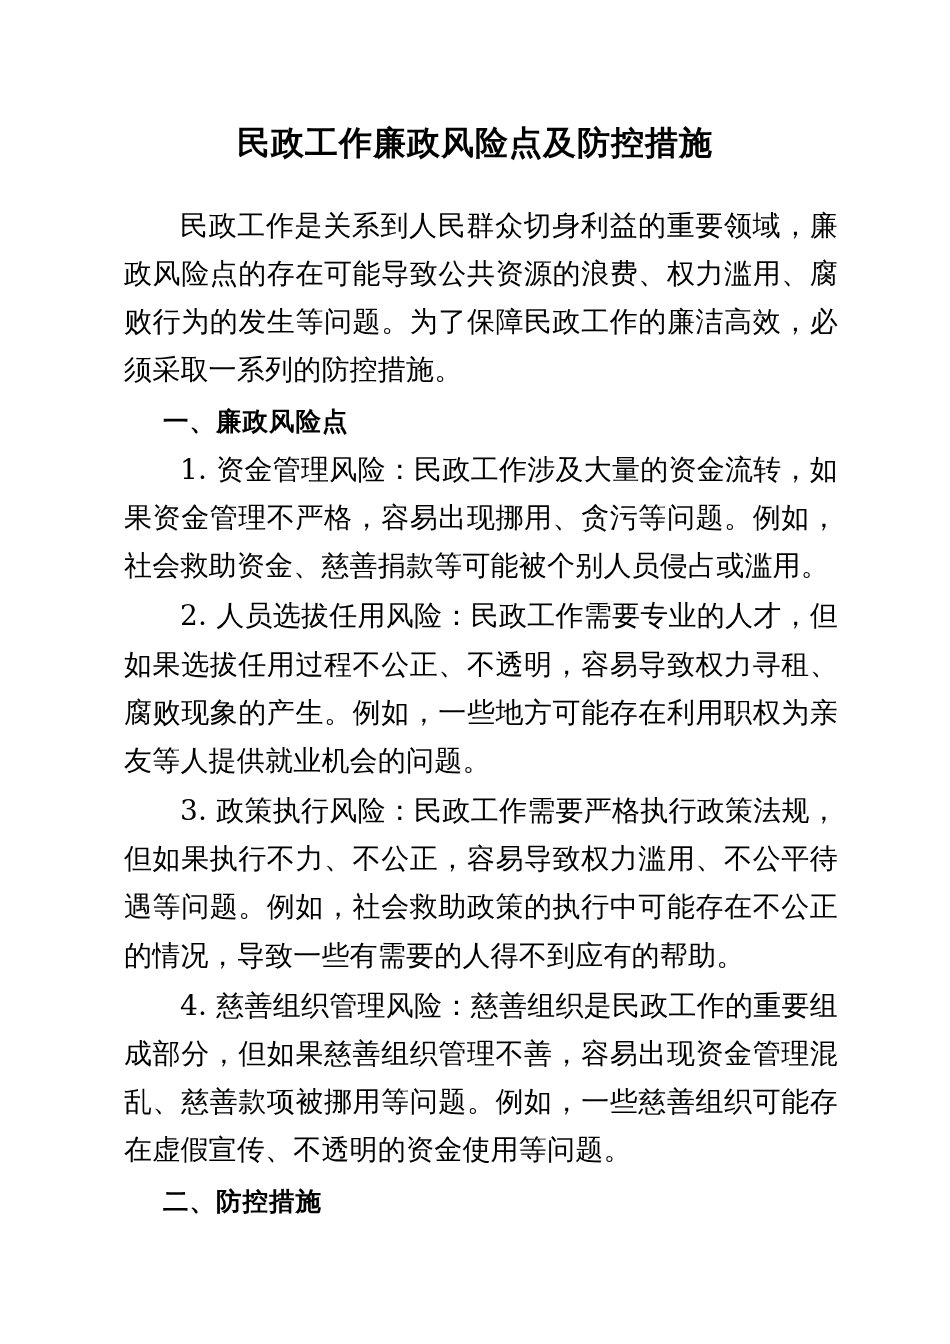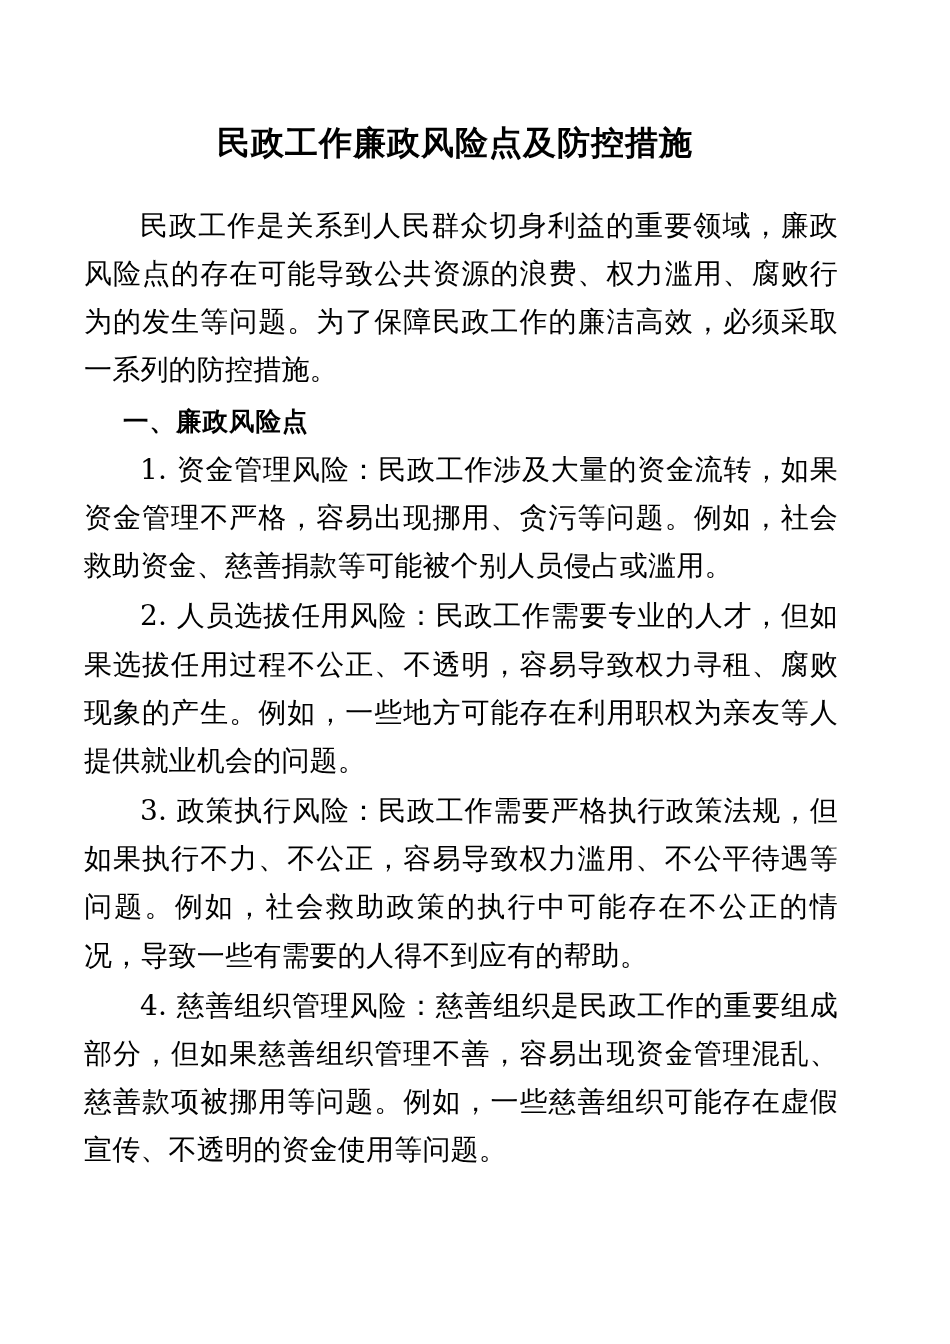--- a/index.html
+++ b/index.html
@@ -11,21 +11,21 @@
     width: 950px;
     height: 1344px;
     font-family: "DejaVu Serif", "Liberation Serif", serif;
     color: #000000;
     overflow: hidden;
   }
   .page {
     width: 950px;
     height: 1152px;
     box-sizing: border-box;
-    padding: 118px 112px 40px 72px;
+    padding: 118px 112px 40px 112px;
     position: relative;
   }
   .doc-title {
     text-align: center;
     font-size: 33px;
     font-weight: bold;
     letter-spacing: 1px;
     line-height: 1.5;
     margin: 0 0 34px 0;
     font-family: "DejaVu Serif", "Liberation Serif", serif;
@@ -59,13 +59,14 @@
   <p class="heading">一、廉政风险点</p>
 
   <p class="para">1. 资金管理风险：民政工作涉及大量的资金流转，如果资金管理不严格，容易出现挪用、贪污等问题。例如，社会救助资金、慈善捐款等可能被个别人员侵占或滥用。</p>
 
   <p class="para">2. 人员选拔任用风险：民政工作需要专业的人才，但如果选拔任用过程不公正、不透明，容易导致权力寻租、腐败现象的产生。例如，一些地方可能存在利用职权为亲友等人提供就业机会的问题。</p>
 
   <p class="para">3. 政策执行风险：民政工作需要严格执行政策法规，但如果执行不力、不公正，容易导致权力滥用、不公平待遇等问题。例如，社会救助政策的执行中可能存在不公正的情况，导致一些有需要的人得不到应有的帮助。</p>
 
   <p class="para">4. 慈善组织管理风险：慈善组织是民政工作的重要组成部分，但如果慈善组织管理不善，容易出现资金管理混乱、慈善款项被挪用等问题。例如，一些慈善组织可能存在虚假宣传、不透明的资金使用等问题。</p>
 
+  <p class="heading">二、防控措施</p>
 </div>
 
 </body></html>

